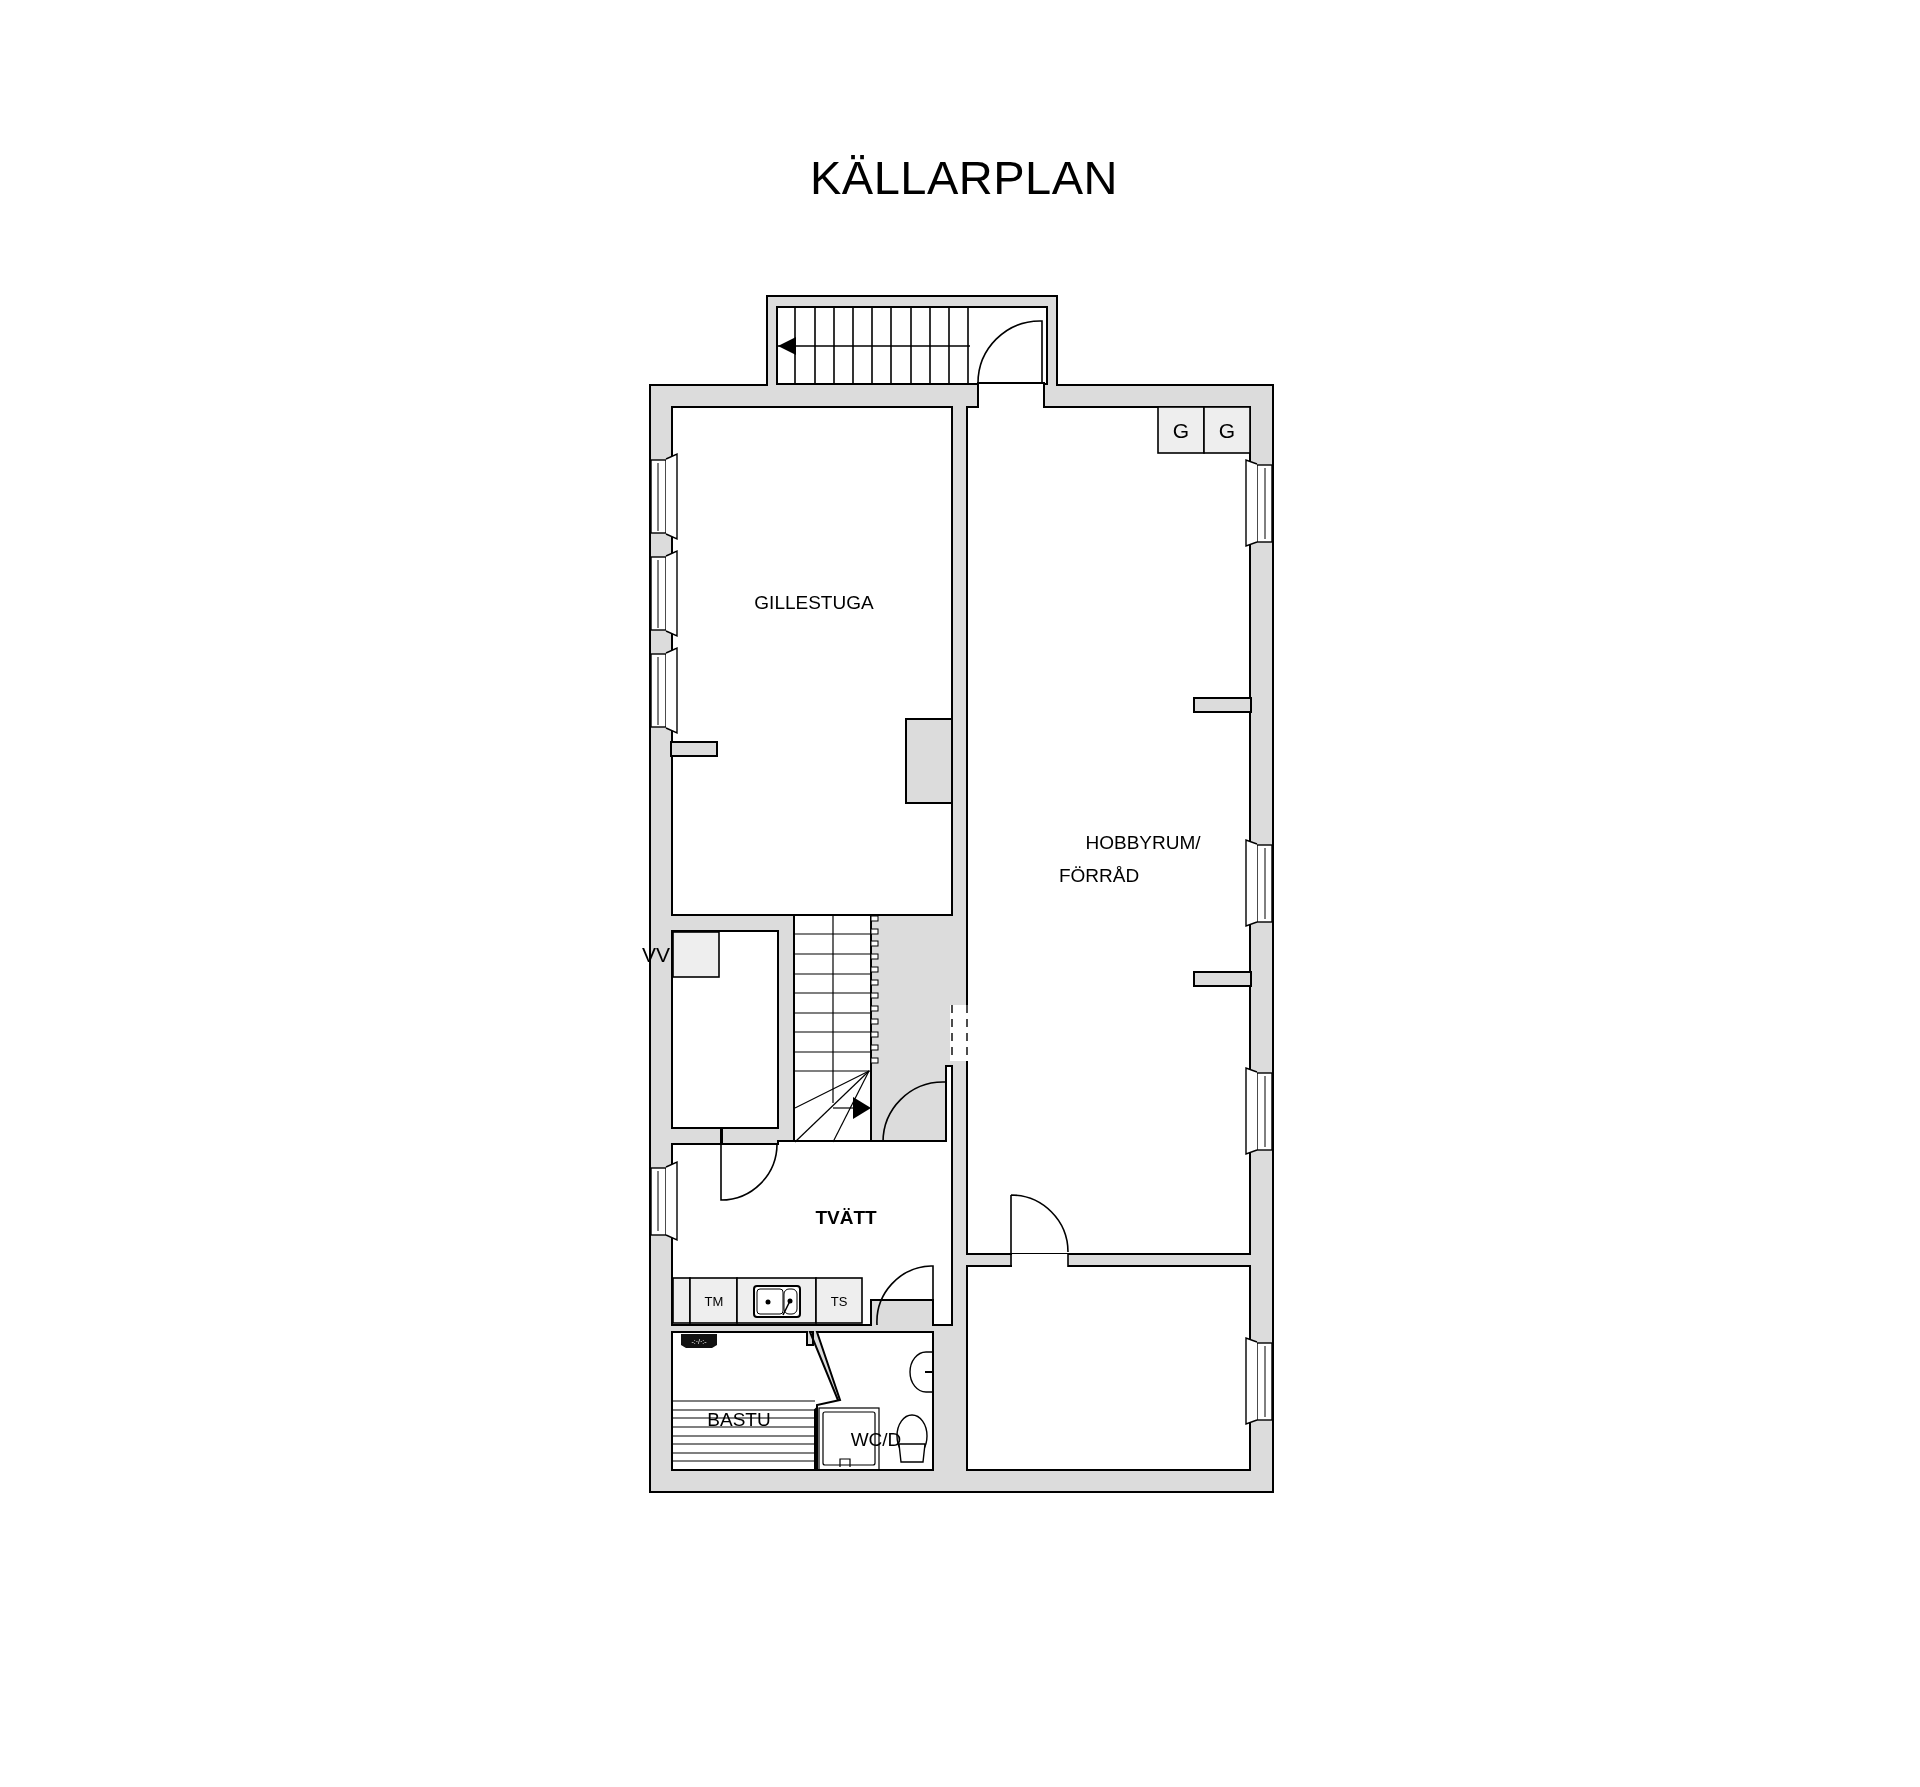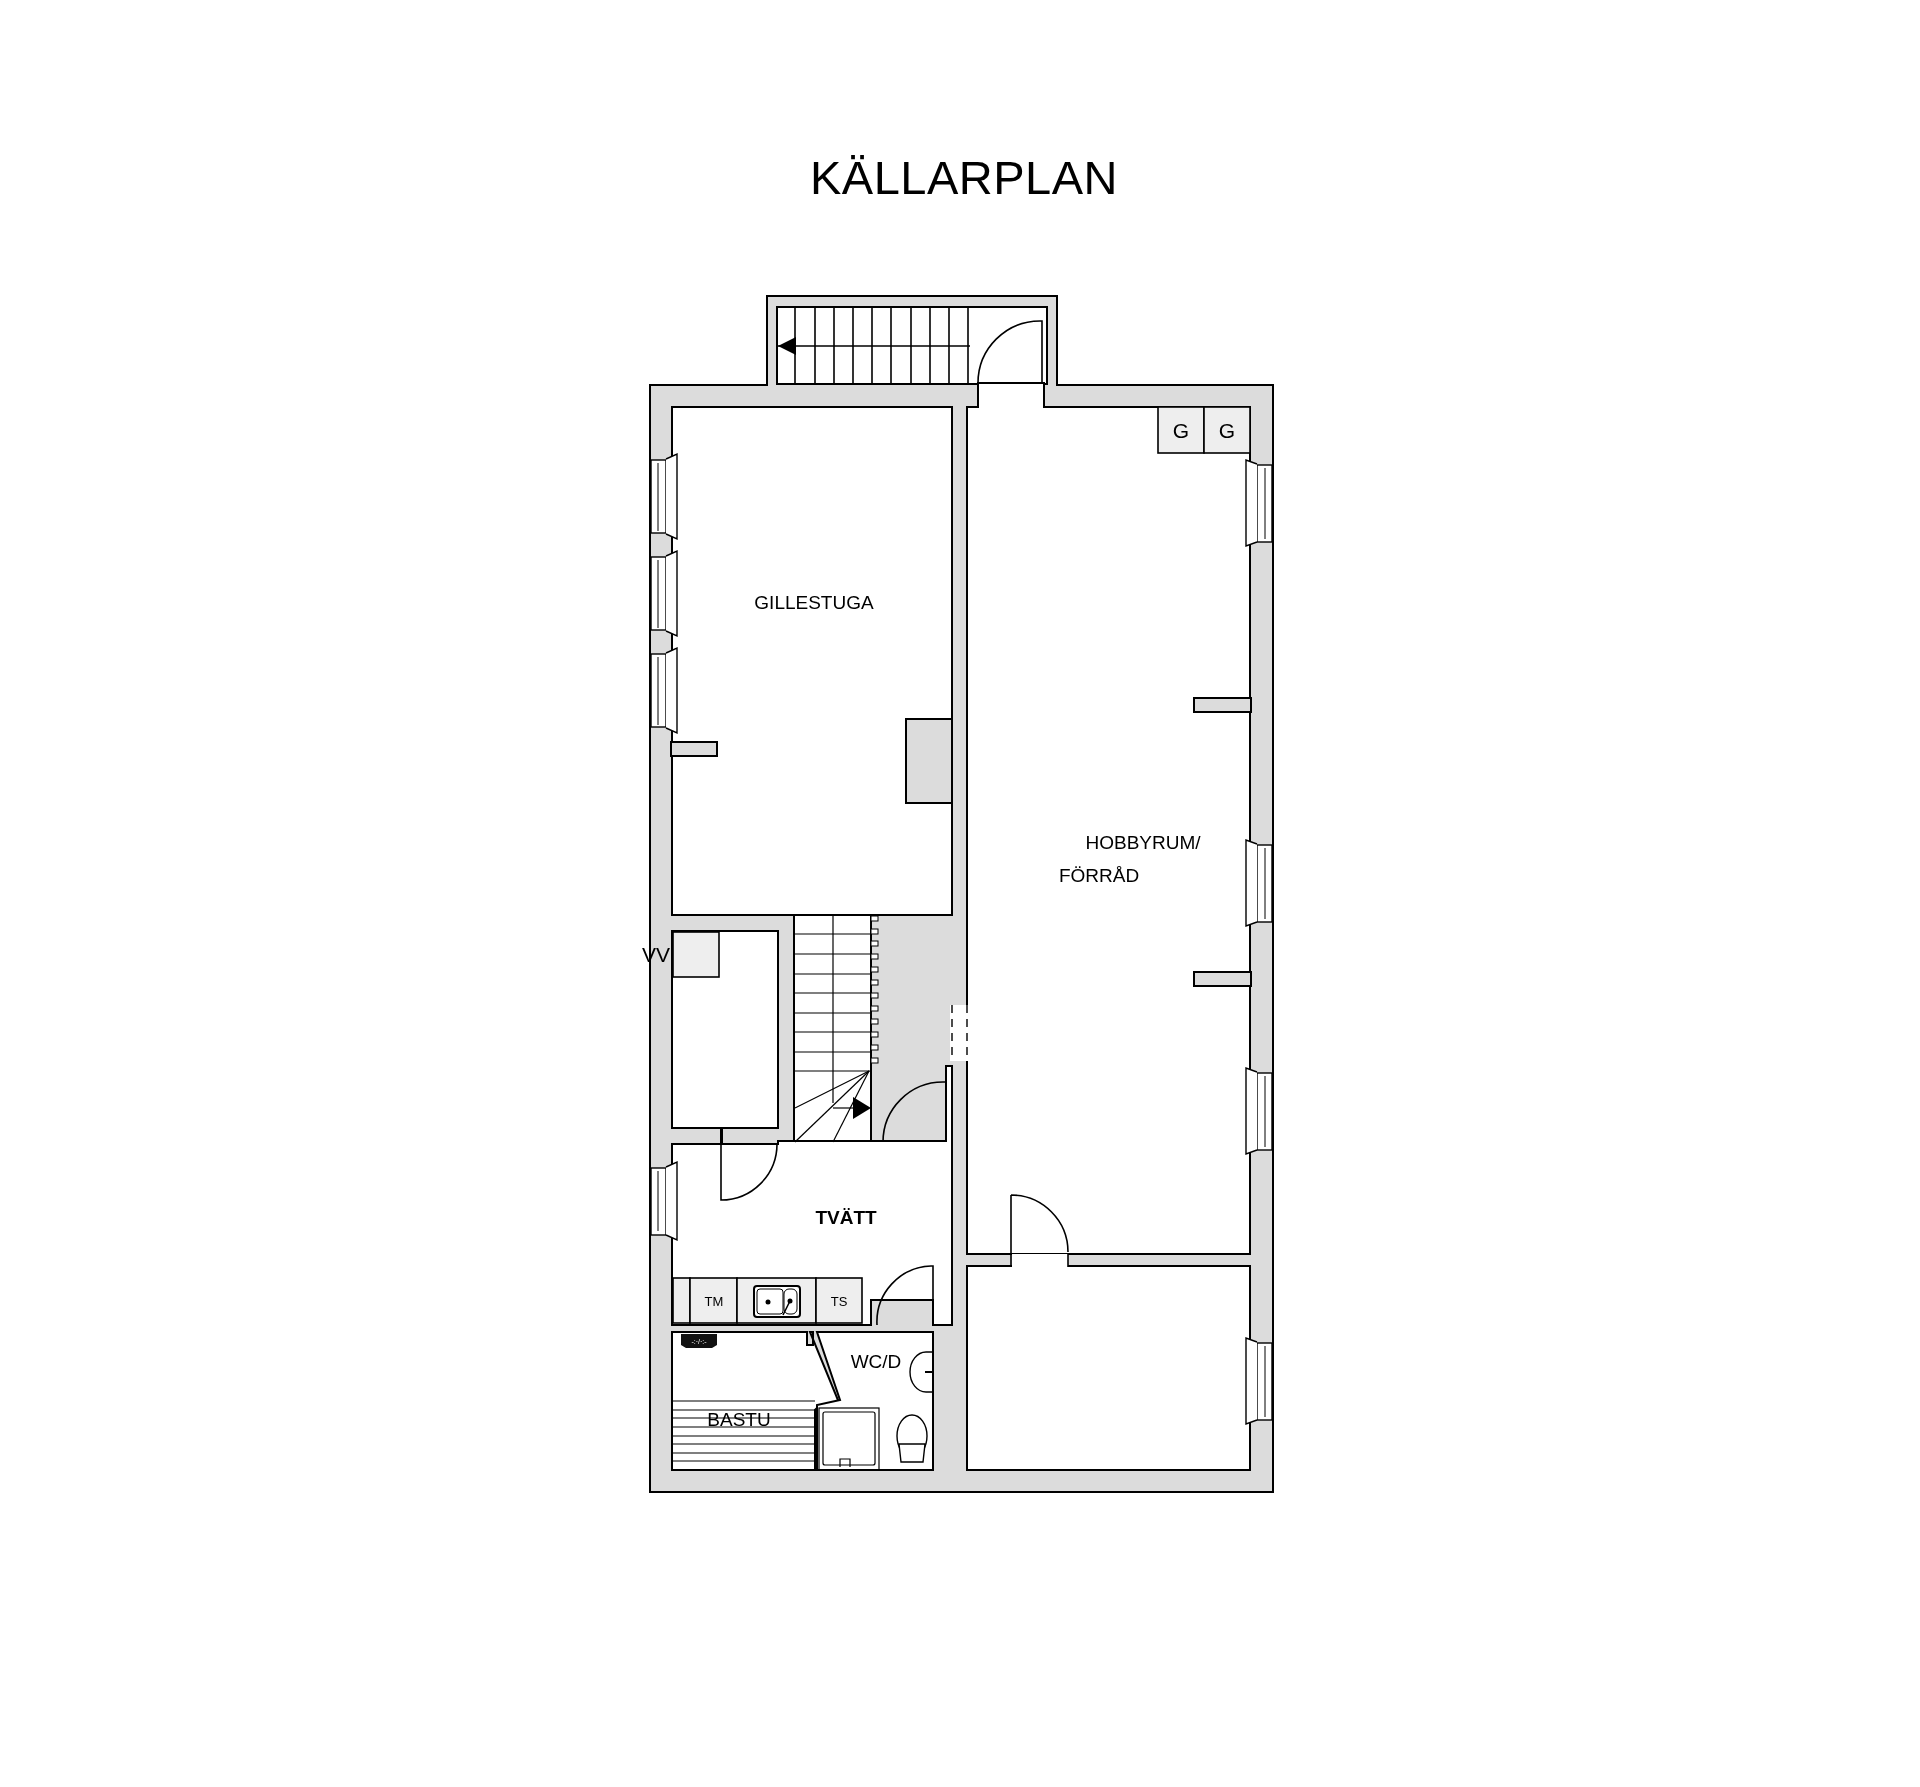--- a/index.html
+++ b/index.html
@@ -193,19 +193,19 @@
   <path d="M899,1444 L925,1444 L923,1462 L901,1462 Z" fill="#fff" stroke="#000" stroke-width="1.4"></path>
   <path d="M932,1352 L926,1352 A16,20 0 0 0 926,1392 L932,1392" fill="#fff" stroke="#000" stroke-width="1.4"></path>
   <line x1="925" y1="1372" x2="933" y2="1372" stroke="#000" stroke-width="2"></line>
 </svg>
 
 <div class="lbl" style="left:814px;top:572px;margin-top:31px;">GILLESTUGA</div>
 <div class="lbl" style="left:1099px;top:843px;margin-left:44px;">HOBBYRUM/</div>
 <div class="lbl" style="left:1099px;top:876px;">FÖRRÅD</div>
 <div class="lbl" style="left:846px;top:1218px;font-weight:bold;">TVÄTT</div>
 <div class="lbl" style="left:739px;top:1372px;margin-top:48px;">BASTU</div>
-<div class="lbl" style="left:876px;top:1362px;text-align:center;">WC/D</div>
+<div class="lbl" style="left:876px;top:1440px;text-align:center;">WC/D</div>
 
 <div class="fl" style="left:1181px;top:431px;">G</div>
 <div class="fl" style="left:1227px;top:431px;">G</div>
 <div class="fl" style="left:656px;top:955px;">VV</div>
 <div class="fl" style="left:714px;top:1301px;font-size:13px;">TM</div>
 <div class="fl" style="left:839px;top:1301px;font-size:13px;">TS</div>
 
 </body></html>

